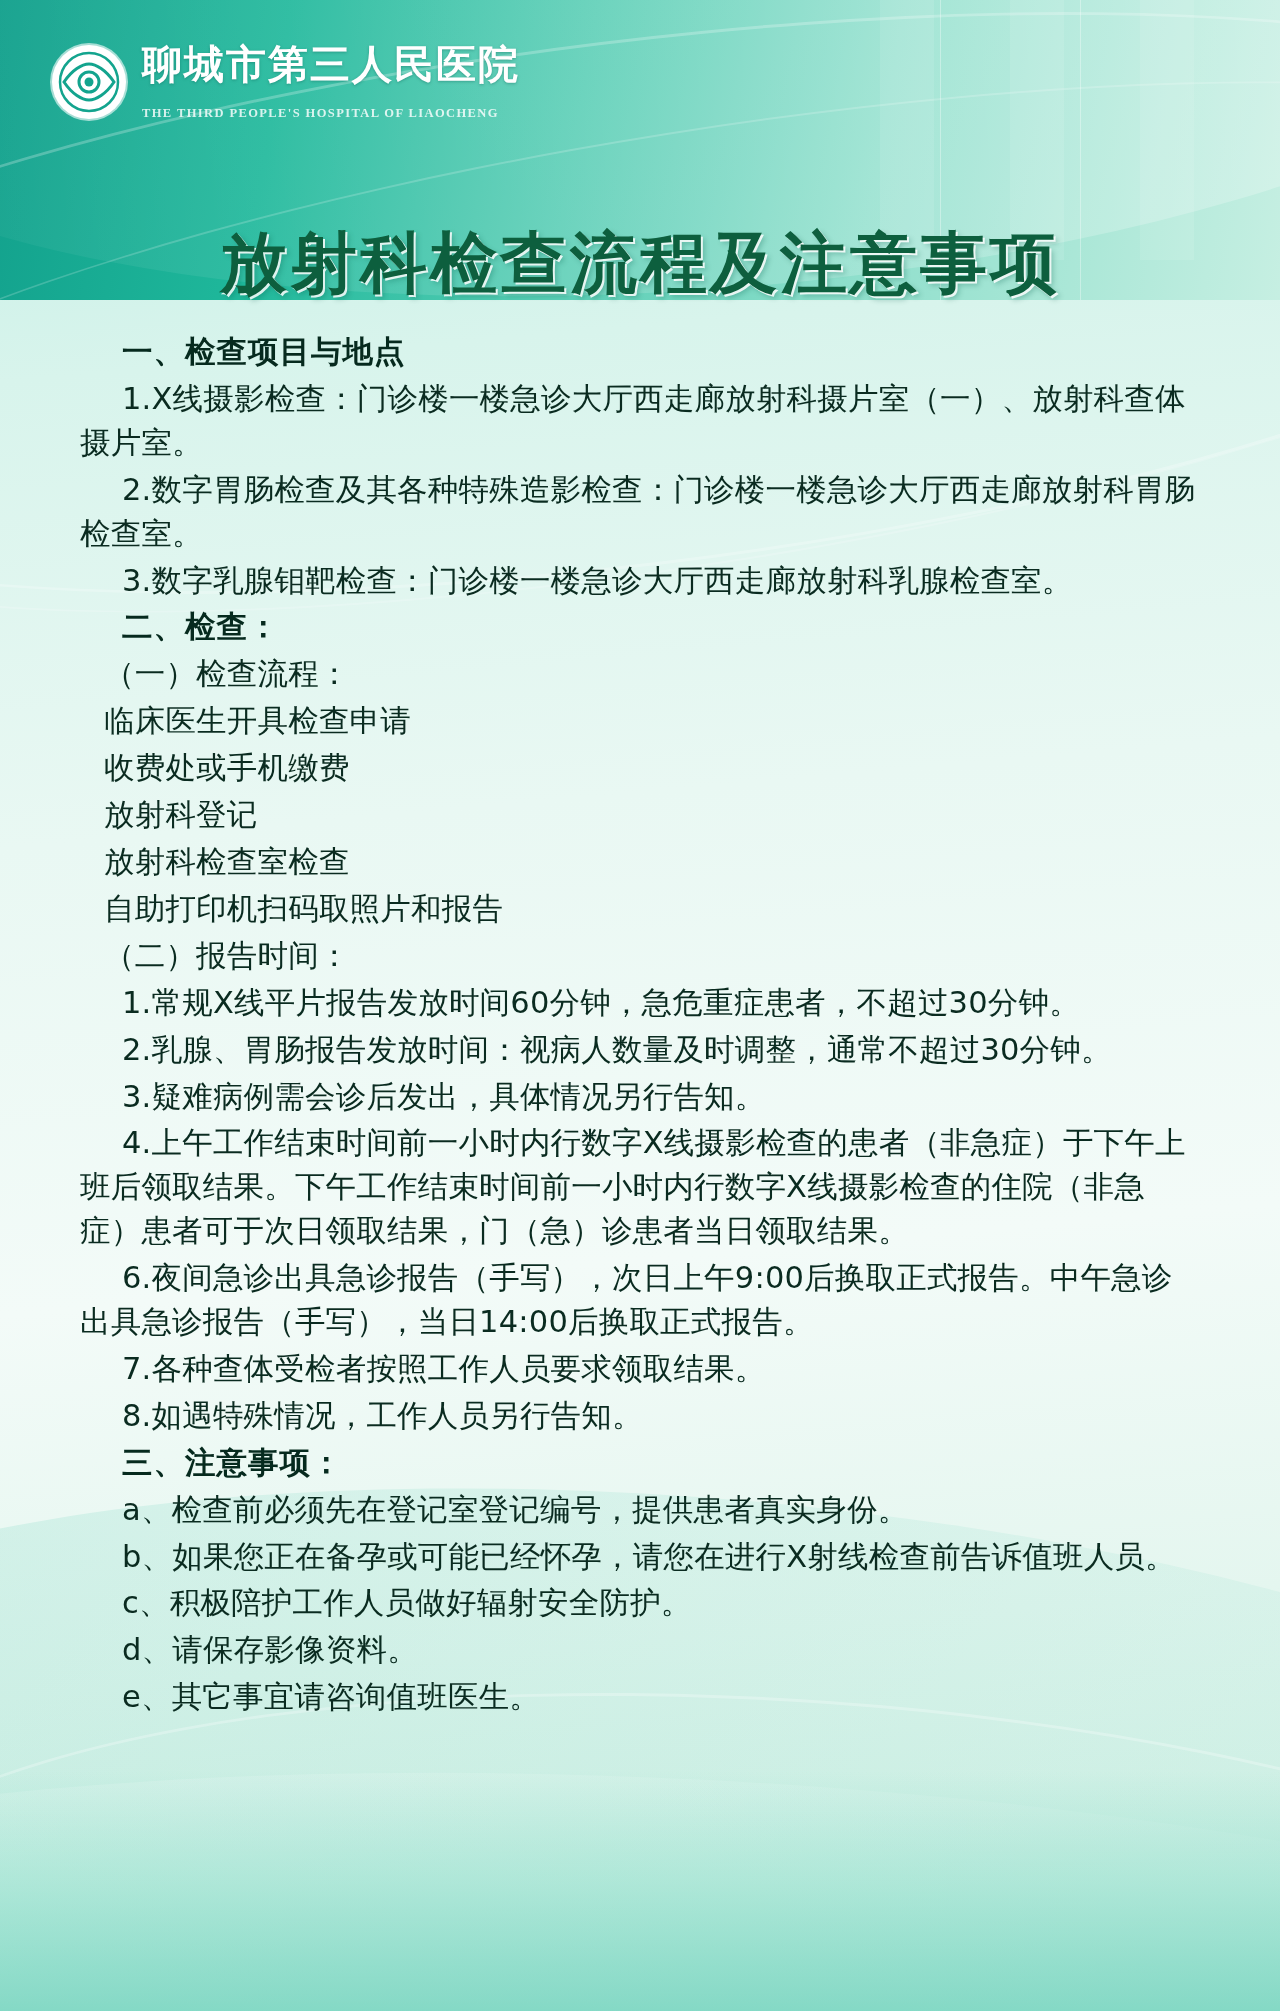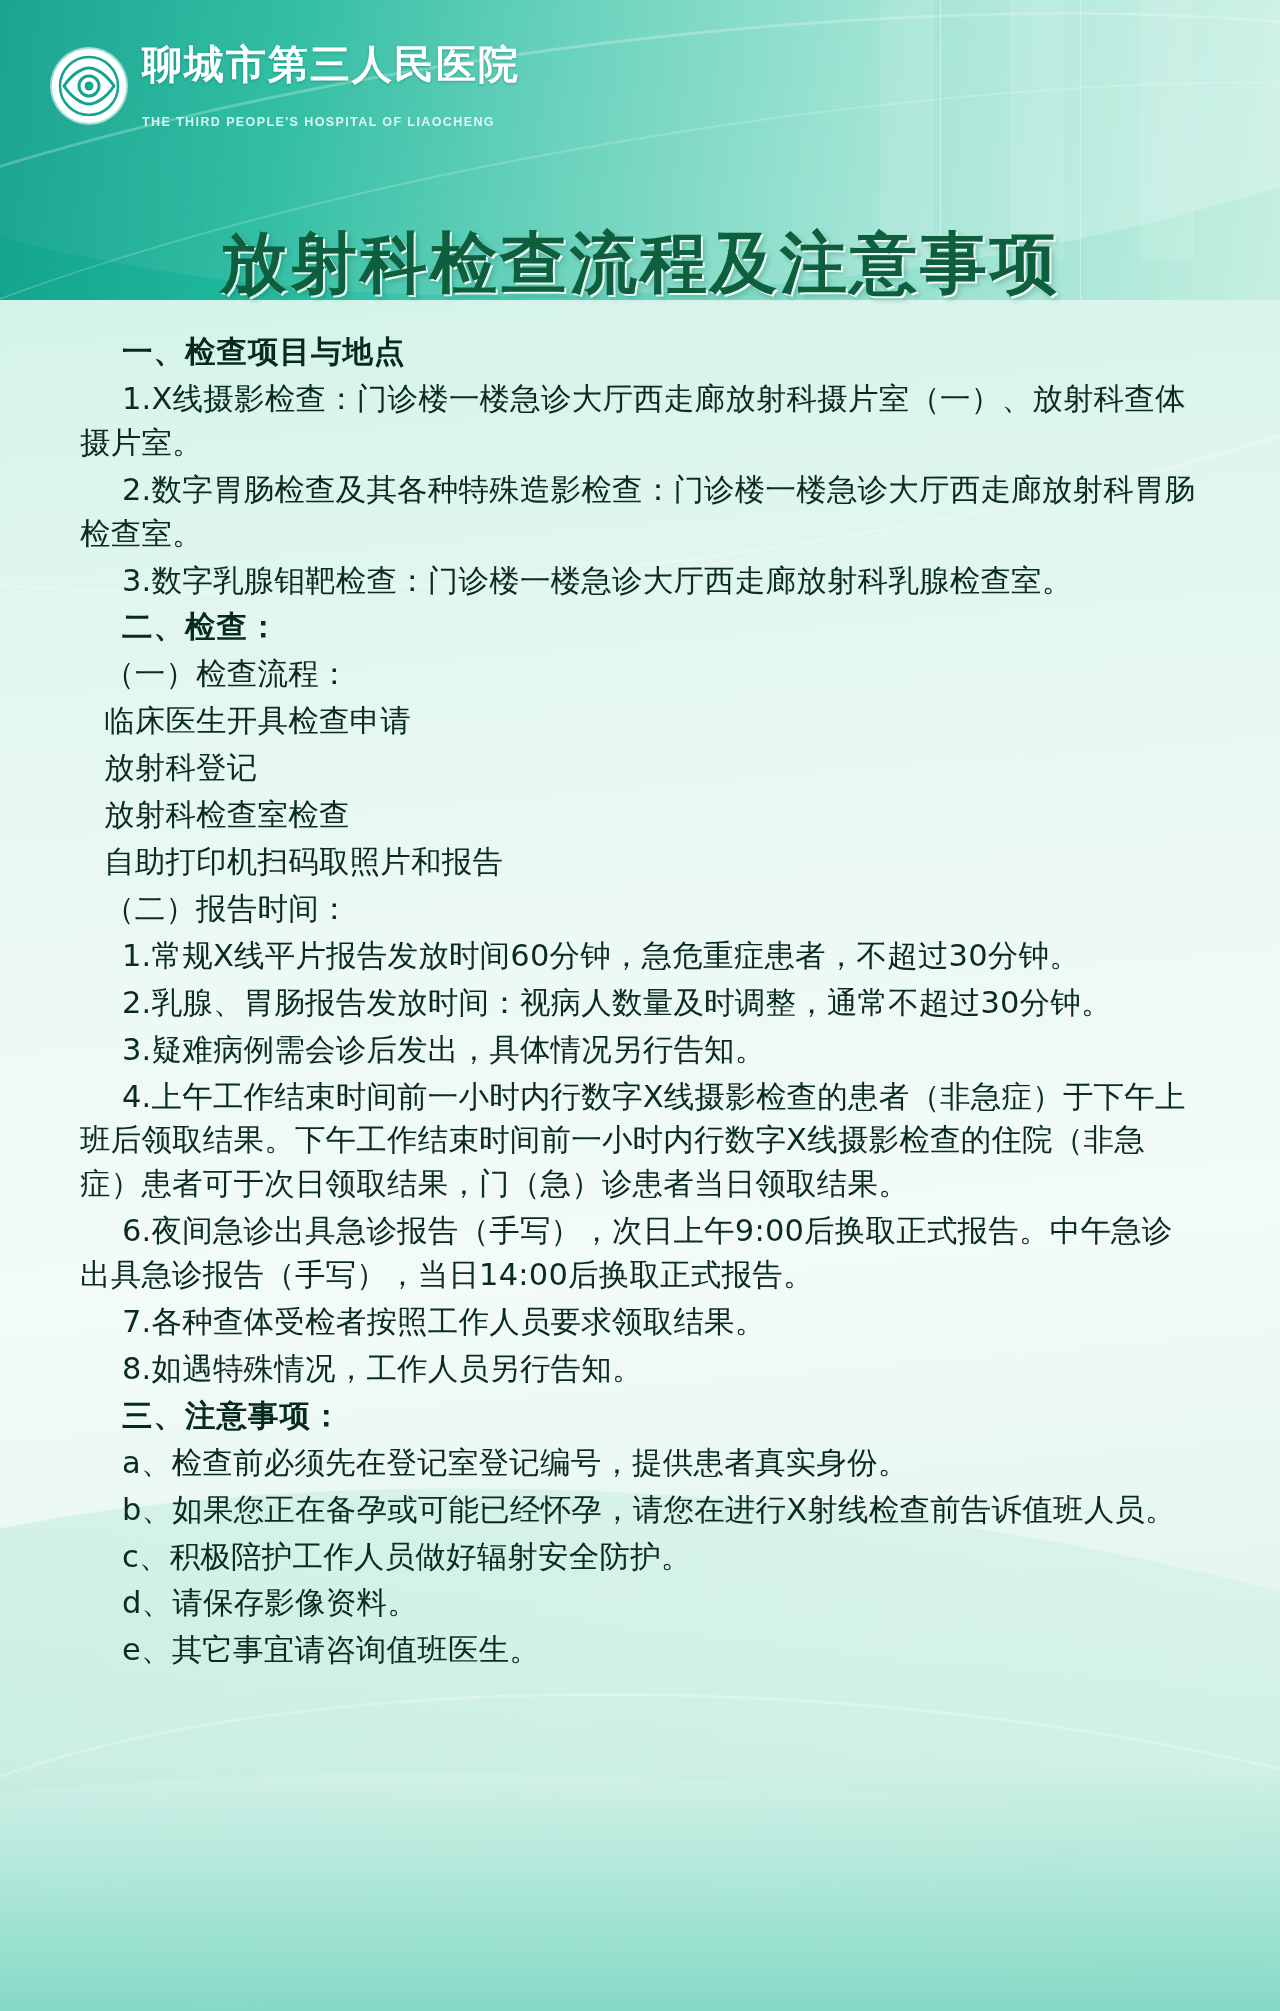--- a/index.html
+++ b/index.html
@@ -114,27 +114,27 @@
   }
   .logo-cn {
     font-size: 40px;
     font-weight: 700;
     color: #ffffff;
     letter-spacing: 2px;
     text-shadow: 0 1px 3px rgba(0,80,70,.35);
     white-space: nowrap;
   }
   .logo-en {
-    margin-top: 16px;
+    margin-top: 7px;
     font-size: 12.5px;
     font-weight: 600;
     color: rgba(255,255,255,.82);
     letter-spacing: 1.4px;
     white-space: nowrap;
-    font-family: Liberation Sans, sans-serif;
+    font-family: Liberation Serif, serif;
   }
   
   .title {
     position: absolute;
     top: 218px;
     left: 0;
     width: 1280px;
     text-align: center;
     z-index: 6;
     font-size: 67px;
@@ -223,20 +223,21 @@
   <div class="content">
 
     <p class="para heading">一、检查项目与地点</p>
     <p class="para indent">1.X线摄影检查：门诊楼一楼急诊大厅西走廊放射科摄片室（一）、放射科查体摄片室。</p>
     <p class="para indent">2.数字胃肠检查及其各种特殊造影检查：门诊楼一楼急诊大厅西走廊放射科胃肠检查室。</p>
     <p class="para indent">3.数字乳腺钼靶检查：门诊楼一楼急诊大厅西走廊放射科乳腺检查室。</p>
 
     <p class="para heading">二、检查：</p>
     <p class="para sub">（一）检查流程：</p>
     <p class="para flow">临床医生开具检查申请</p>
+    <p class="para flow">收费处或手机缴费</p>
     <p class="para flow">放射科登记</p>
     <p class="para flow">放射科检查室检查</p>
     <p class="para flow">自助打印机扫码取照片和报告</p>
     <p class="para sub">（二）报告时间：</p>
     <p class="para indent">1.常规X线平片报告发放时间60分钟，急危重症患者，不超过30分钟。</p>
     <p class="para indent">2.乳腺、胃肠报告发放时间：视病人数量及时调整，通常不超过30分钟。</p>
     <p class="para indent">3.疑难病例需会诊后发出，具体情况另行告知。</p>
     <p class="para indent">4.上午工作结束时间前一小时内行数字X线摄影检查的患者（非急症）于下午上班后领取结果。下午工作结束时间前一小时内行数字X线摄影检查的住院（非急症）患者可于次日领取结果，门（急）诊患者当日领取结果。</p>
     <p class="para indent">6.夜间急诊出具急诊报告（手写），次日上午9:00后换取正式报告。中午急诊出具急诊报告（手写），当日14:00后换取正式报告。</p>
     <p class="para indent">7.各种查体受检者按照工作人员要求领取结果。</p>

